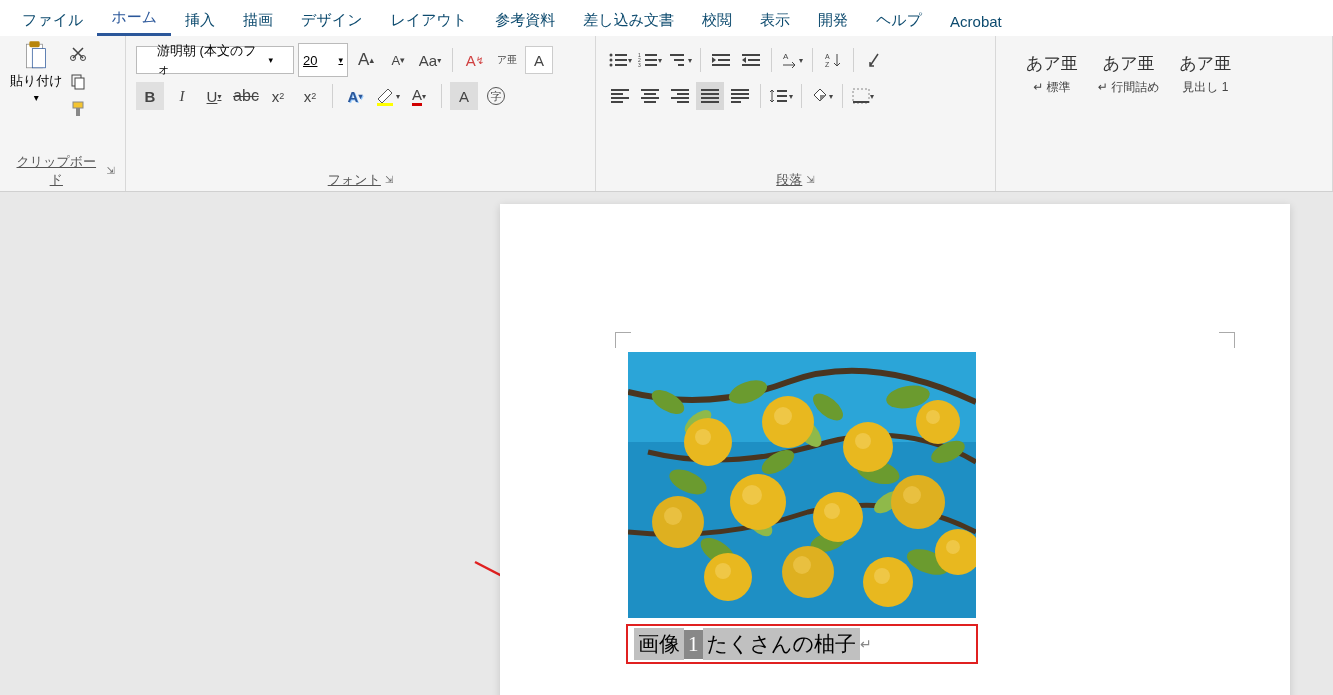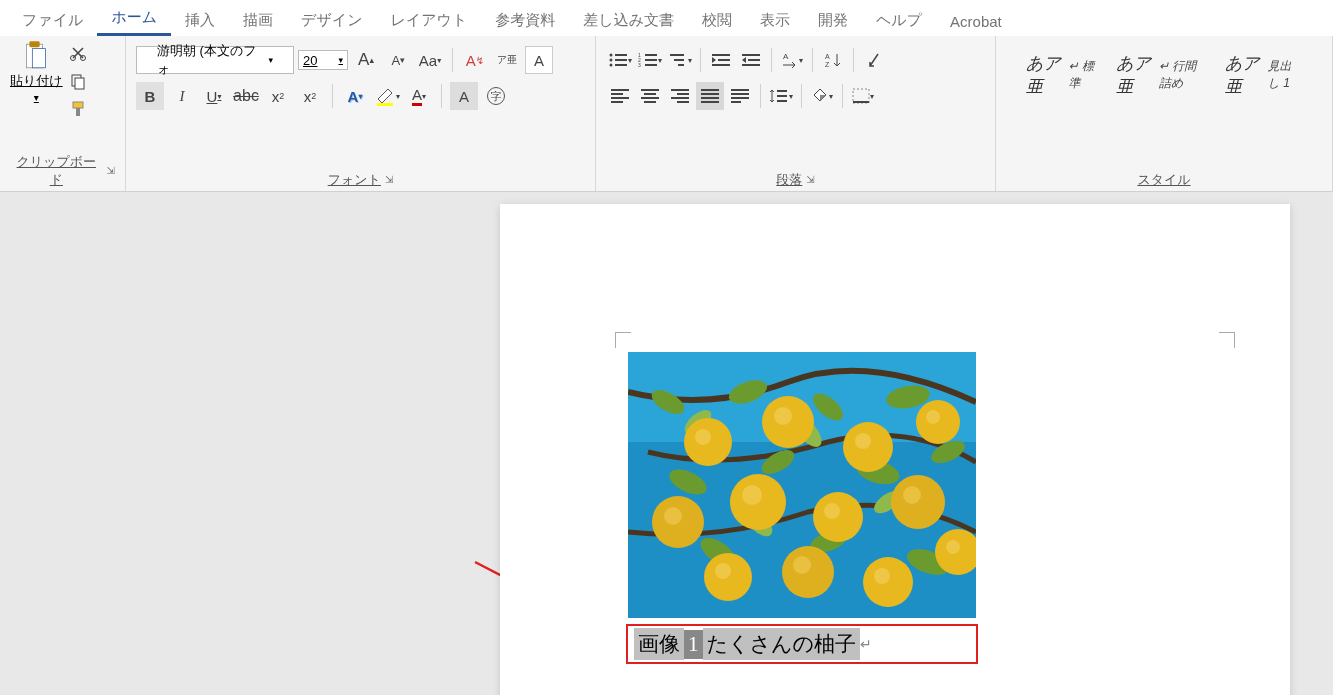--- a/index.html
+++ b/index.html
@@ -1,44 +1,44 @@
 <!DOCTYPE html>
 <html><head>
 <meta charset="utf-8">
 <style>
 * { box-sizing: border-box; margin: 0; padding: 0; }
 body { font-family: "Meiryo", "Yu Gothic", sans-serif; background: #e8e8e8; width: 1333px; height: 695px; overflow: hidden; }
 
 .menubar { background: #fff; display: flex; padding: 4px 8px 0 8px; height: 36px; align-items: flex-end; }
-.menubar .tab { padding: 6px 14px; font-size: 15px; color: #737373; cursor: pointer; }
+.menubar .tab { padding: 6px 14px; font-size: 15px; color: #0c4a6e; cursor: pointer; }
 .menubar .tab.active { color: #2b579a; border-bottom: 3px solid #2b579a; font-weight: 500; }
 
 .ribbon { background: #f5f5f5; border-bottom: 1px solid #d0d0d0; display: flex; height: 156px; }
 .ribbon-group { border-right: 1px solid #d8d8d8; padding: 6px 10px 0 10px; display: flex; flex-direction: column; justify-content: space-between; }
 .ribbon-group .label { text-align: center; font-size: 13px; color: #555; padding: 4px 0 2px 0; text-decoration: underline; }
-.ribbon-body { flex: 1; display: flex; align-items: flex-start; gap: 4px; text-decoration: underline; }
+.ribbon-body { flex: 1; display: flex; align-items: flex-start; gap: 4px; }
 
 .paste-block { display: flex; flex-direction: column; align-items: center; gap: 2px; }
 .paste-label { font-size: 13px; }
 
 .side-icons { display: flex; flex-direction: column; gap: 6px; align-items: center; }
 .small-icon { width: 22px; height: 22px; display:flex; align-items:center; justify-content:center; }
 
 .font-group .row1, .font-group .row2 { display: flex; gap: 4px; align-items: center; height: 36px; }
 .font-name { width: 158px; height: 28px; border: 1px solid #bbb; background: #fff; font-size: 13px; padding: 0 20px; display:flex; align-items:center; justify-content:space-between; }
-.font-size { width: 50px; height: 20px; border: 1px solid #bbb; background: #fff; font-size: 13px; padding: 0 4px; display:flex; align-items:center; justify-content:space-between;text-decoration:underline; }
+.font-size { width: 50px; height: 34px; border: 1px solid #bbb; background: #fff; font-size: 13px; padding: 0 4px; display:flex; align-items:center; justify-content:space-between;text-decoration:underline; }
 .btn-icon { width: 28px; height: 28px; display:flex; align-items:center; justify-content:center; font-size: 15px; color: #444; cursor:pointer; }
 .btn-icon.box { border: 1px solid #ccc; background:#fff; }
 .btn-icon svg { display:block; }
 
 .para-group .row1, .para-group .row2 { display: flex; gap: 2px; align-items: center; height: 36px; }
 .sep { width: 1px; height: 24px; background: #d0d0d0; margin: 0 4px; }
 
 .style-group { display:flex; gap: 20px; padding: 10px 20px 0 20px; }
-.style-item { display:flex; flex-direction:row; align-items:center; gap:4px;font-style:italic; }
+.style-item { display:flex; flex-direction:column; align-items:center; gap:4px; }
 .style-preview { font-size: 17px; color:#333; }
 .style-name { font-size: 12px; color:#444; }
 
 .launcher { font-size: 10px; color: #666; margin-left: 4px; }
 
 .document-area { position: relative; background: #e8e8e8; height: calc(695px - 192px); }
 .page { position: absolute; left: 500px; top: 12px; width: 790px; height: 626px; background: #ffffff; box-shadow: 0 2px 8px rgba(0,0,0,0.15); }
 .page .crop-tl { position:absolute; left:115px; top:128px; width:16px; height:16px; border-left:1px solid #aaa; border-top:1px solid #aaa; }
 .page .crop-tr { position:absolute; right:55px; top:128px; width:16px; height:16px; border-right:1px solid #aaa; border-top:1px solid #aaa; }
 
@@ -329,23 +329,20 @@
         <div class="style-name">↵ <span>標準</span></div>
       </div>
       <div class="style-item">
         <div class="style-preview">あア亜</div>
         <div class="style-name">↵ <span>行間詰め</span></div>
       </div>
       <div class="style-item">
         <div class="style-preview">あア亜</div>
         <div class="style-name">見出し 1</div>
       </div>
-    </div>
-    <div class="group-footer">
-      <span class="label">スタイル</span>
     </div>
   </div>
 
 </div>
 
 <div class="document-area">
 
 
   <div class="arrow">
     <svg width="160" height="90">

